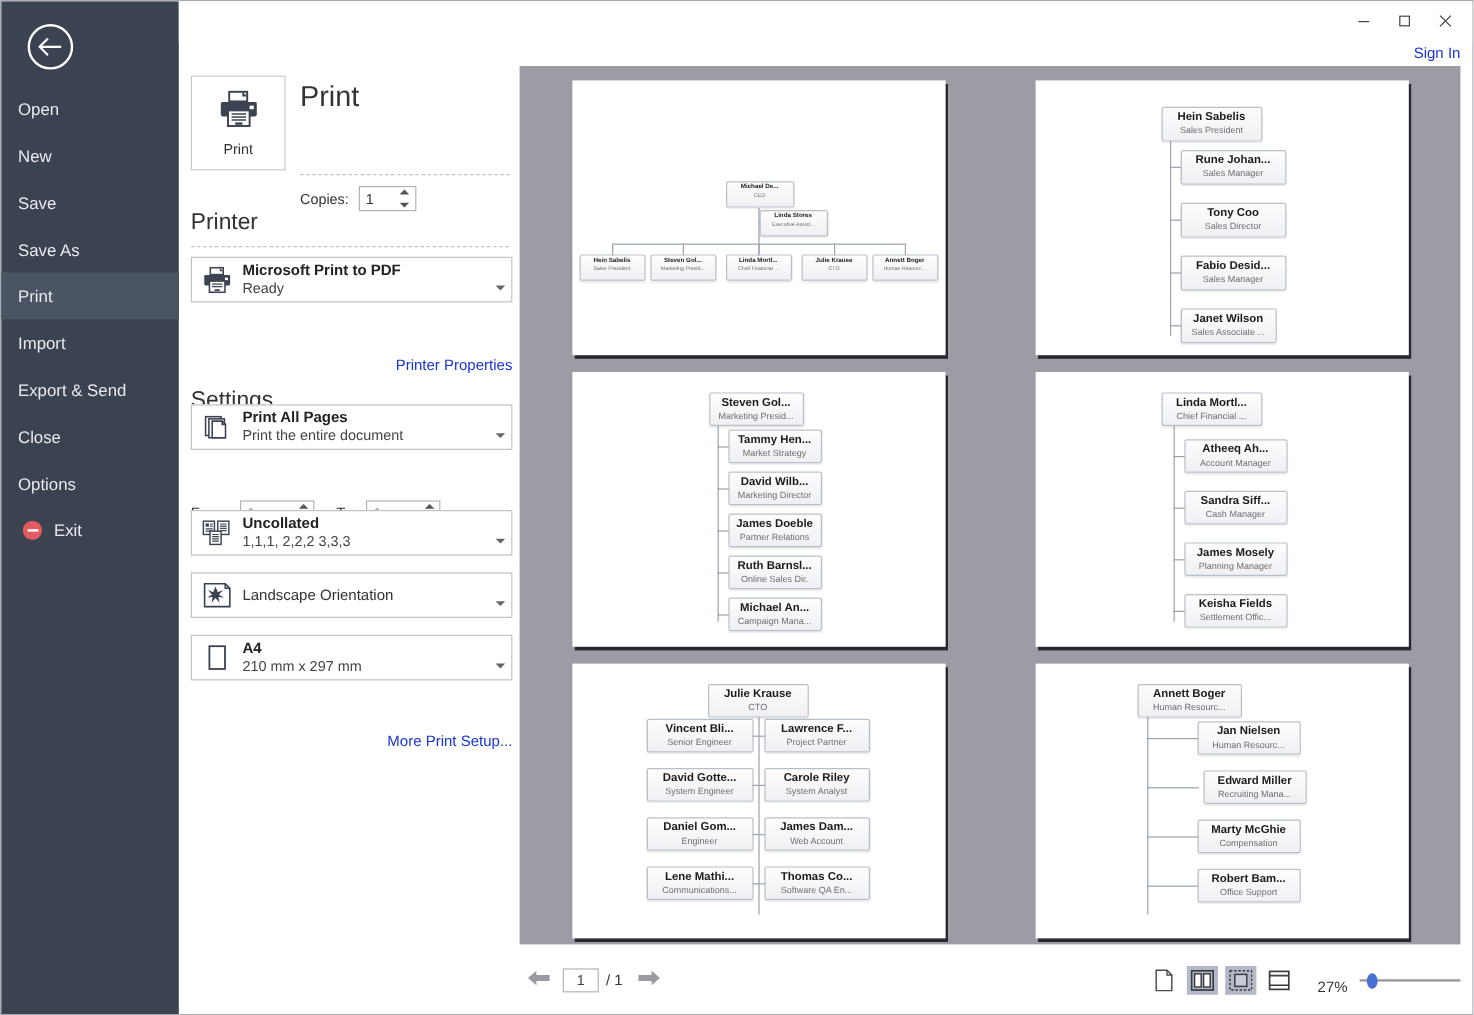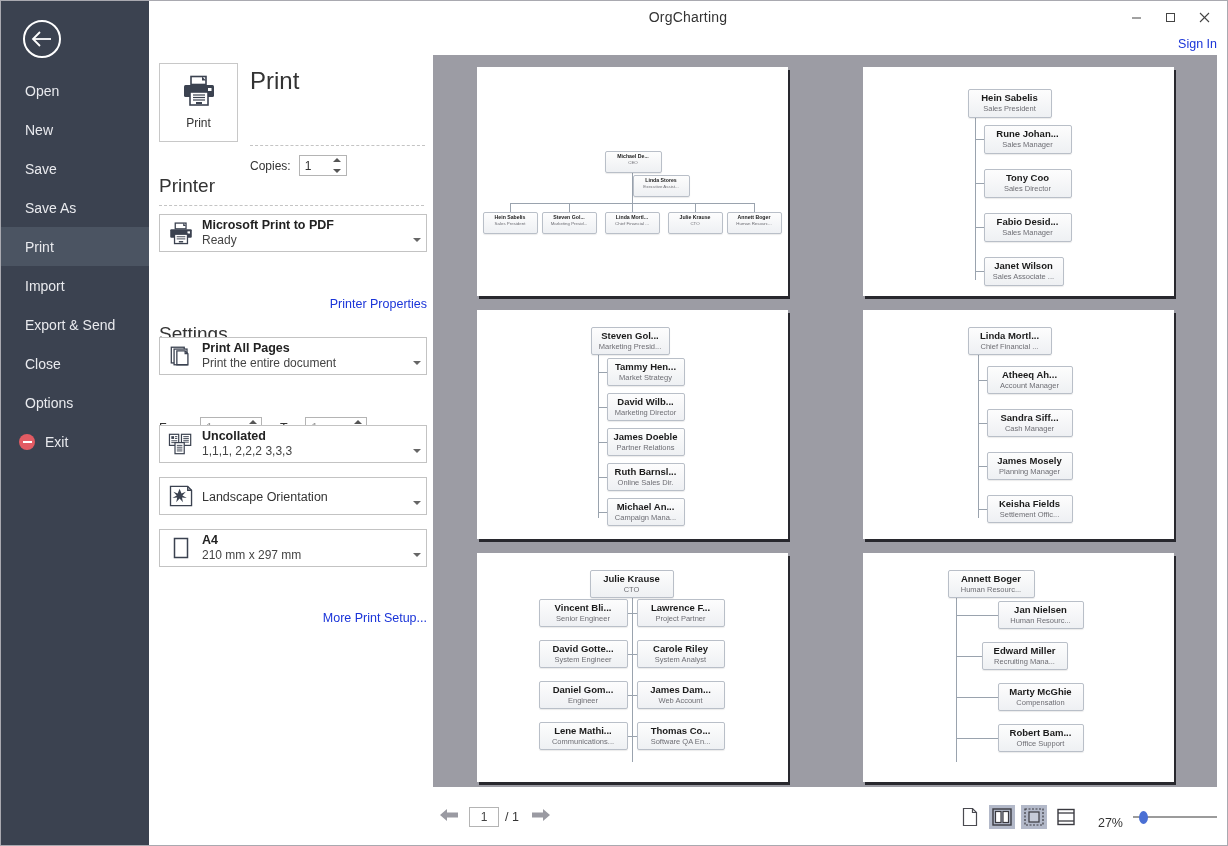--- a/index.html
+++ b/index.html
@@ -45,21 +45,21 @@
   .backbtn {
     position: absolute; left: 22px; top: 19px;
     width: 38px; height: 38px; border-radius: 50%;
     border: 2px solid #ffffff; display: flex; align-items: center;
     justify-content: center; cursor: pointer;
   }
   .backbtn svg { display: block; }
   .navlist { position: absolute; left: 0; top: 70px; width: 148px; }
   .navitem {
     height: 39px; display: flex; align-items: center;
-    padding-left: 24px; color: #e9eaee; font-size: 14px; cursor: pointer;
+    padding-left: 14px; color: #e9eaee; font-size: 14px; cursor: pointer;
   }
   .navitem.active { background: #4b5462; }
   .exit-icon {
     width: 16px; height: 16px; border-radius: 50%;
     background: #e25b63; margin-right: 10px;
     display: inline-flex; align-items: center; justify-content: center;
     flex: 0 0 auto;
   }
   .exit-icon i { display: block; width: 9px; height: 2px; background: #fff; }
   .navitem.exit { padding-left: 18px; }
@@ -255,21 +255,20 @@
       <div class="navitem exit">
         <span class="exit-icon">
             <i></i>
           </span>
         <span>Exit</span>
       </div>
     </div>
   </div>
 
   <div class="titlebar">
-    <div class="title">OrgCharting</div>
     <div class="wctrls">
       <div class="wbtn">
         <svg width="11" height="11" viewBox="0 0 11 11" aria-hidden="true">
             <line x1="1" y1="6" x2="10" y2="6" stroke="#444" stroke-width="1"></line>
           </svg>
       </div>
       <div class="wbtn">
         <svg width="11" height="11" viewBox="0 0 11 11" aria-hidden="true">
             <rect x="1.5" y="1.5" width="8" height="8" fill="none" stroke="#444" stroke-width="1"></rect>
           </svg>
@@ -653,21 +652,21 @@
           <div class="conn" style="left:93px; top:185px; width:43px; height:1px;"></div>
 
           <div class="node" style="left:85px; top:17px; width:87px; height:28px;">
             <div class="nm">Annett Boger</div>
             <div class="ttl">Human Resourc...</div>
           </div>
           <div class="node" style="left:135px; top:48px; width:86px; height:28px;">
             <div class="nm">Jan Nielsen</div>
             <div class="ttl">Human Resourc...</div>
           </div>
-          <div class="node" style="left:119px; top:89px; width:86px; height:28px;">
+          <div class="node" style="left:140px; top:89px; width:86px; height:28px;">
             <div class="nm">Edward Miller</div>
             <div class="ttl">Recruiting Mana...</div>
           </div>
           <div class="node" style="left:135px; top:130px; width:86px; height:28px;">
             <div class="nm">Marty McGhie</div>
             <div class="ttl">Compensation</div>
           </div>
           <div class="node" style="left:135px; top:171px; width:86px; height:28px;">
             <div class="nm">Robert Bam...</div>
             <div class="ttl">Office Support</div>

